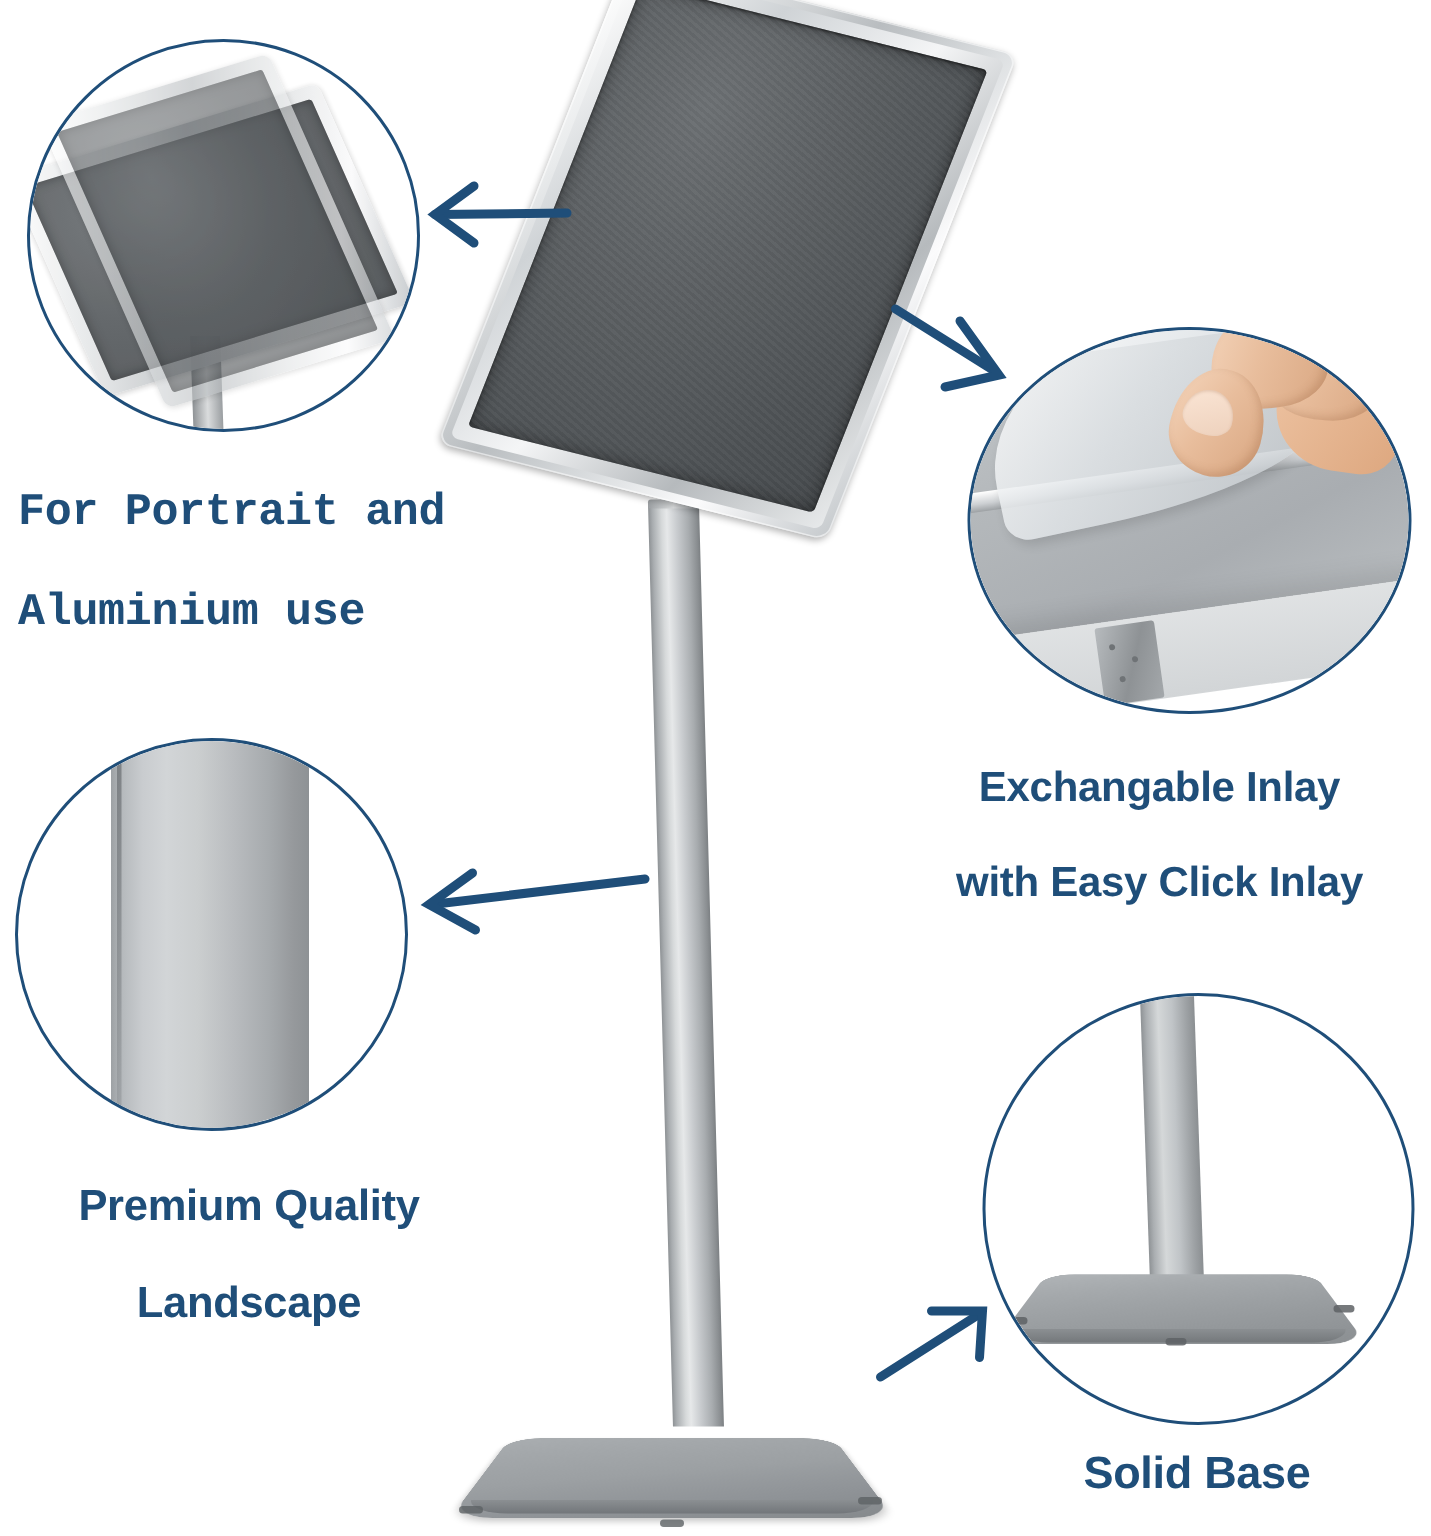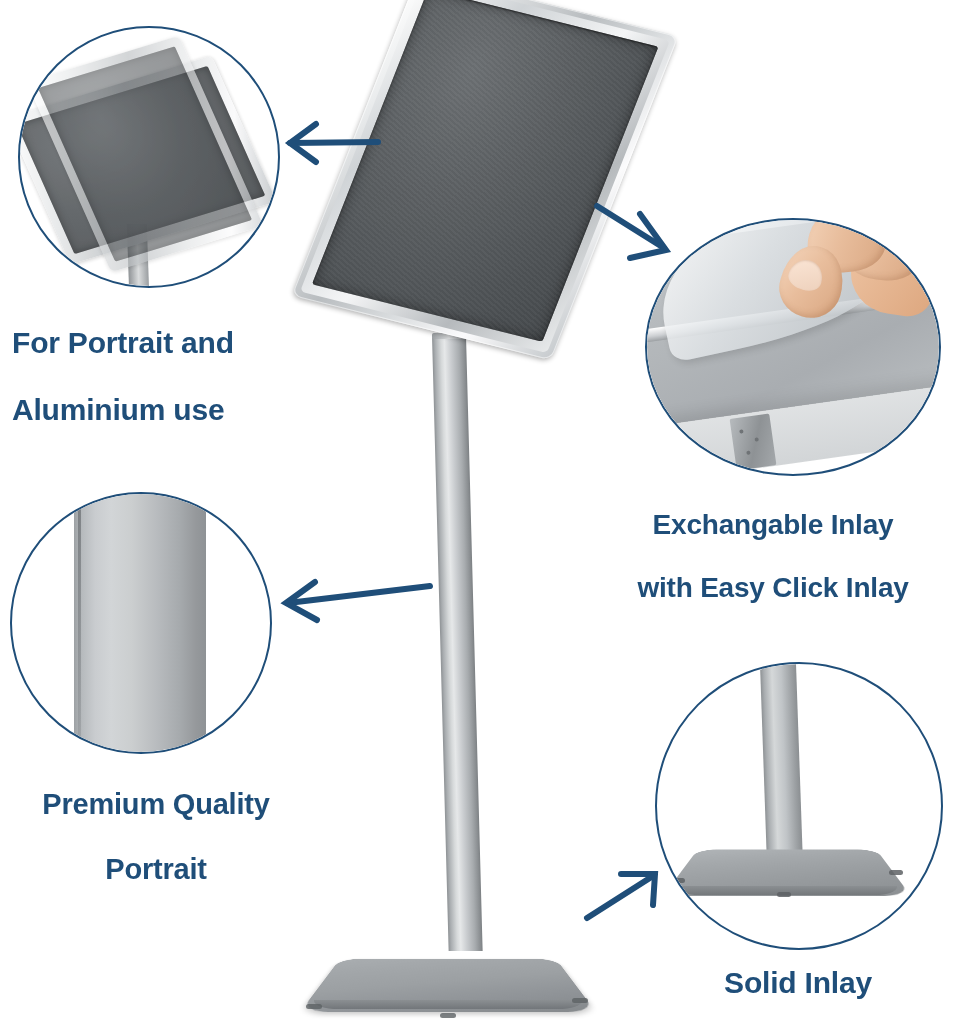--- a/index.html
+++ b/index.html
@@ -437,32 +437,32 @@
         <polyline points="315,582 286,603 317,620" stroke-width="6"></polyline>
       </g>
 
       <g>
         <line x1="587" y1="918" x2="653" y2="876"></line>
         <polyline points="621,874 655,874 653,905" stroke-width="6"></polyline>
       </g>
     </g>
   </svg>
 
-  <div class="caption" id="cap-pl" style="left:12px; top:292px; width:290px; font-size:30px;">
+  <div class="caption" id="cap-pl" style="left:12px; top:292px; width:290px; font-size:30px;font-family:Liberation Mono, monospace;">
     <div>For Portrait and</div>
     <div>Aluminium use</div>
   </div>
 
   <div class="caption" id="cap-inlay" style="left:592px; top:478px; width:362px; font-size:28px; text-align:center;">
     <div>Exchangable Inlay</div>
     <div>with Easy Click Inlay</div>
   </div>
 
-  <div class="caption" id="cap-alu" style="left:6px; top:756px; width:300px; font-size:29px; text-align:center;">
+  <div class="caption" id="cap-alu" style="left:16px; top:756px; width:300px; font-size:29px; text-align:center;">
     <div>Premium Quality</div>
-    <div>Portrait</div>
+    <div>Landscape</div>
   </div>
 
   <div class="caption" id="cap-base" style="left:648px; top:932px; width:300px; font-size:30px; text-align:center;">
-    <div>Solid Inlay</div>
+    <div>Solid Base</div>
   </div>
 
 </div>
 
 </body></html>

